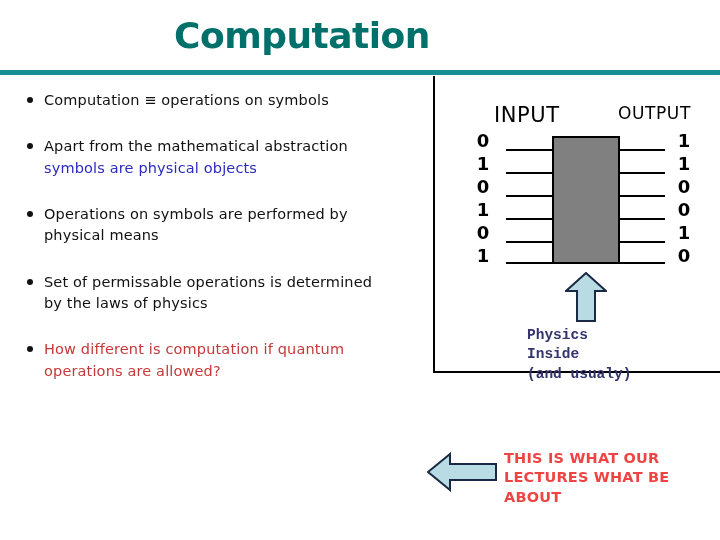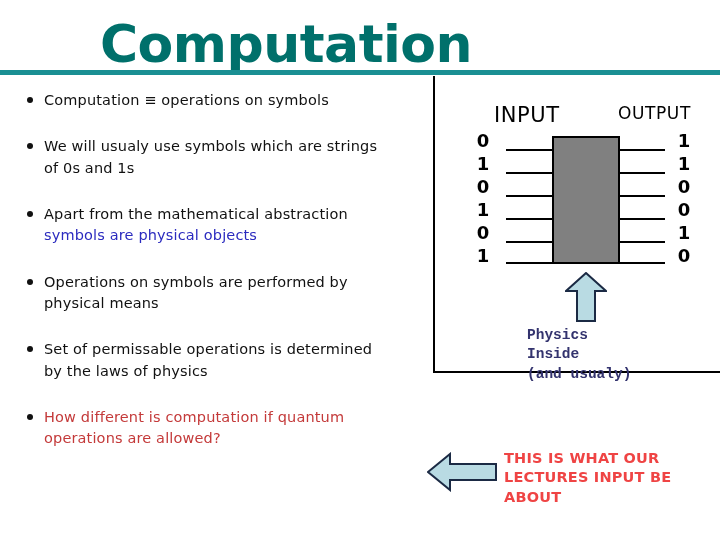--- a/index.html
+++ b/index.html
@@ -16,26 +16,26 @@
   #slide {
     position: relative;
     width: 720px;
     height: 540px;
     background: #ffffff;
   }
 
   
   #slide-title {
     position: absolute;
-    left: 0;
+    left: 16px;
     top: 16px;
     width: 572px;
     text-align: center;
     font-family: "DejaVu Sans", sans-serif;
-    font-size: 52px;
+    font-size: 36px;
     font-weight: bold;
     letter-spacing: -0.5px;
     color: #00706b;
     line-height: 1.1;
   }
   #title-rule {
     position: absolute;
     left: 0;
     top: 70px;
     width: 720px;
@@ -200,25 +200,20 @@
   <div id="slide-title">Computation</div>
   <div id="title-rule"></div>
 
   <div id="bullets">
 
     <div class="bullet">
       <span class="dot"></span>
       <span class="line-1">Computation ≡ operations on symbols</span>
     </div>
 
-    <div class="bullet">
-      <span class="dot"></span>
-      <span class="line-1">We will usualy use symbols which are strings</span>
-      <span class="line-2">of 0s and 1s</span>
-    </div>
 
     <div class="bullet">
       <span class="dot"></span>
       <span class="line-1">Apart from the mathematical abstraction</span>
       <span class="line-2 txt-blue">symbols are physical objects</span>
     </div>
 
     <div class="bullet">
       <span class="dot"></span>
       <span class="line-1">Operations on symbols are performed by</span>
@@ -288,17 +283,17 @@
     <span>Inside</span>
     <span>(and usualy)</span>
   </div>
 
   <svg id="left-arrow" viewBox="0 0 70 40">
     <polygon points="1,20 23,2 23,12 69,12 69,28 23,28 23,38" fill="#b9dbe3" stroke="#1b2a44" stroke-width="2" stroke-linejoin="miter"></polygon>
   </svg>
 
   <div id="lectures-note">
     <span>THIS IS WHAT OUR</span>
-    <span>LECTURES INPUT BE</span>
+    <span>LECTURES WHAT BE</span>
     <span>ABOUT</span>
   </div>
 
 </div>
 
 </body></html>

